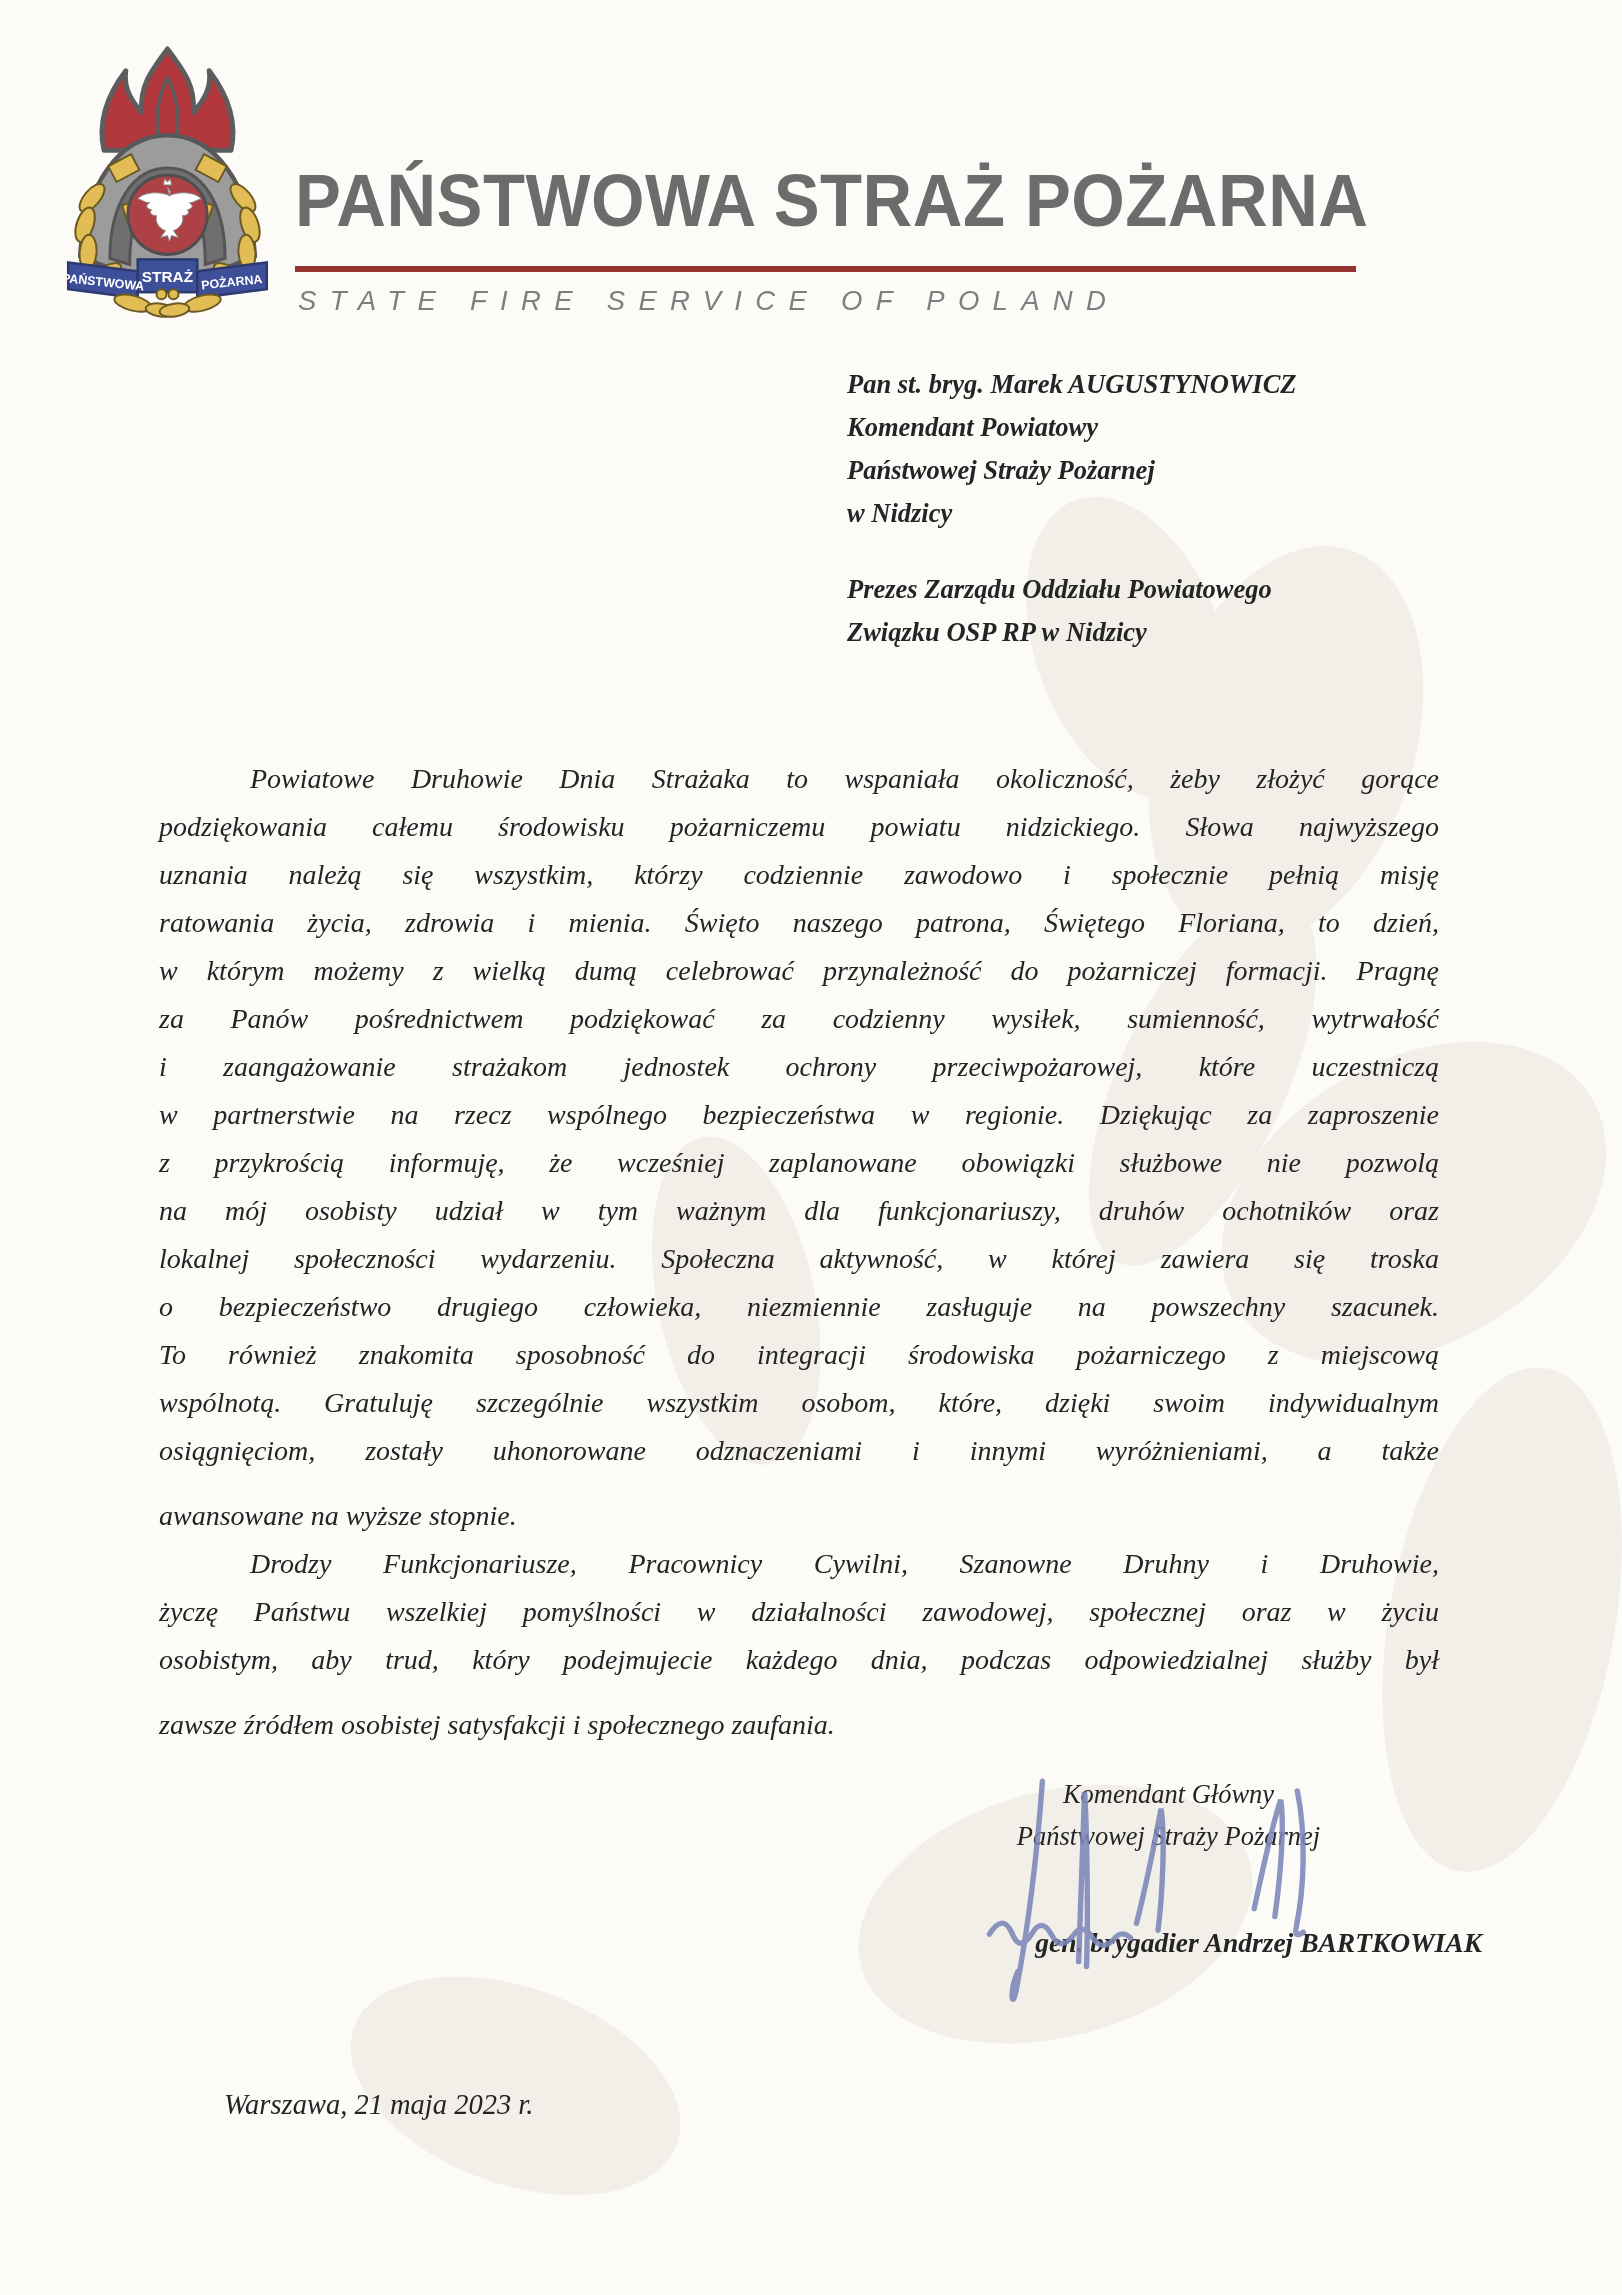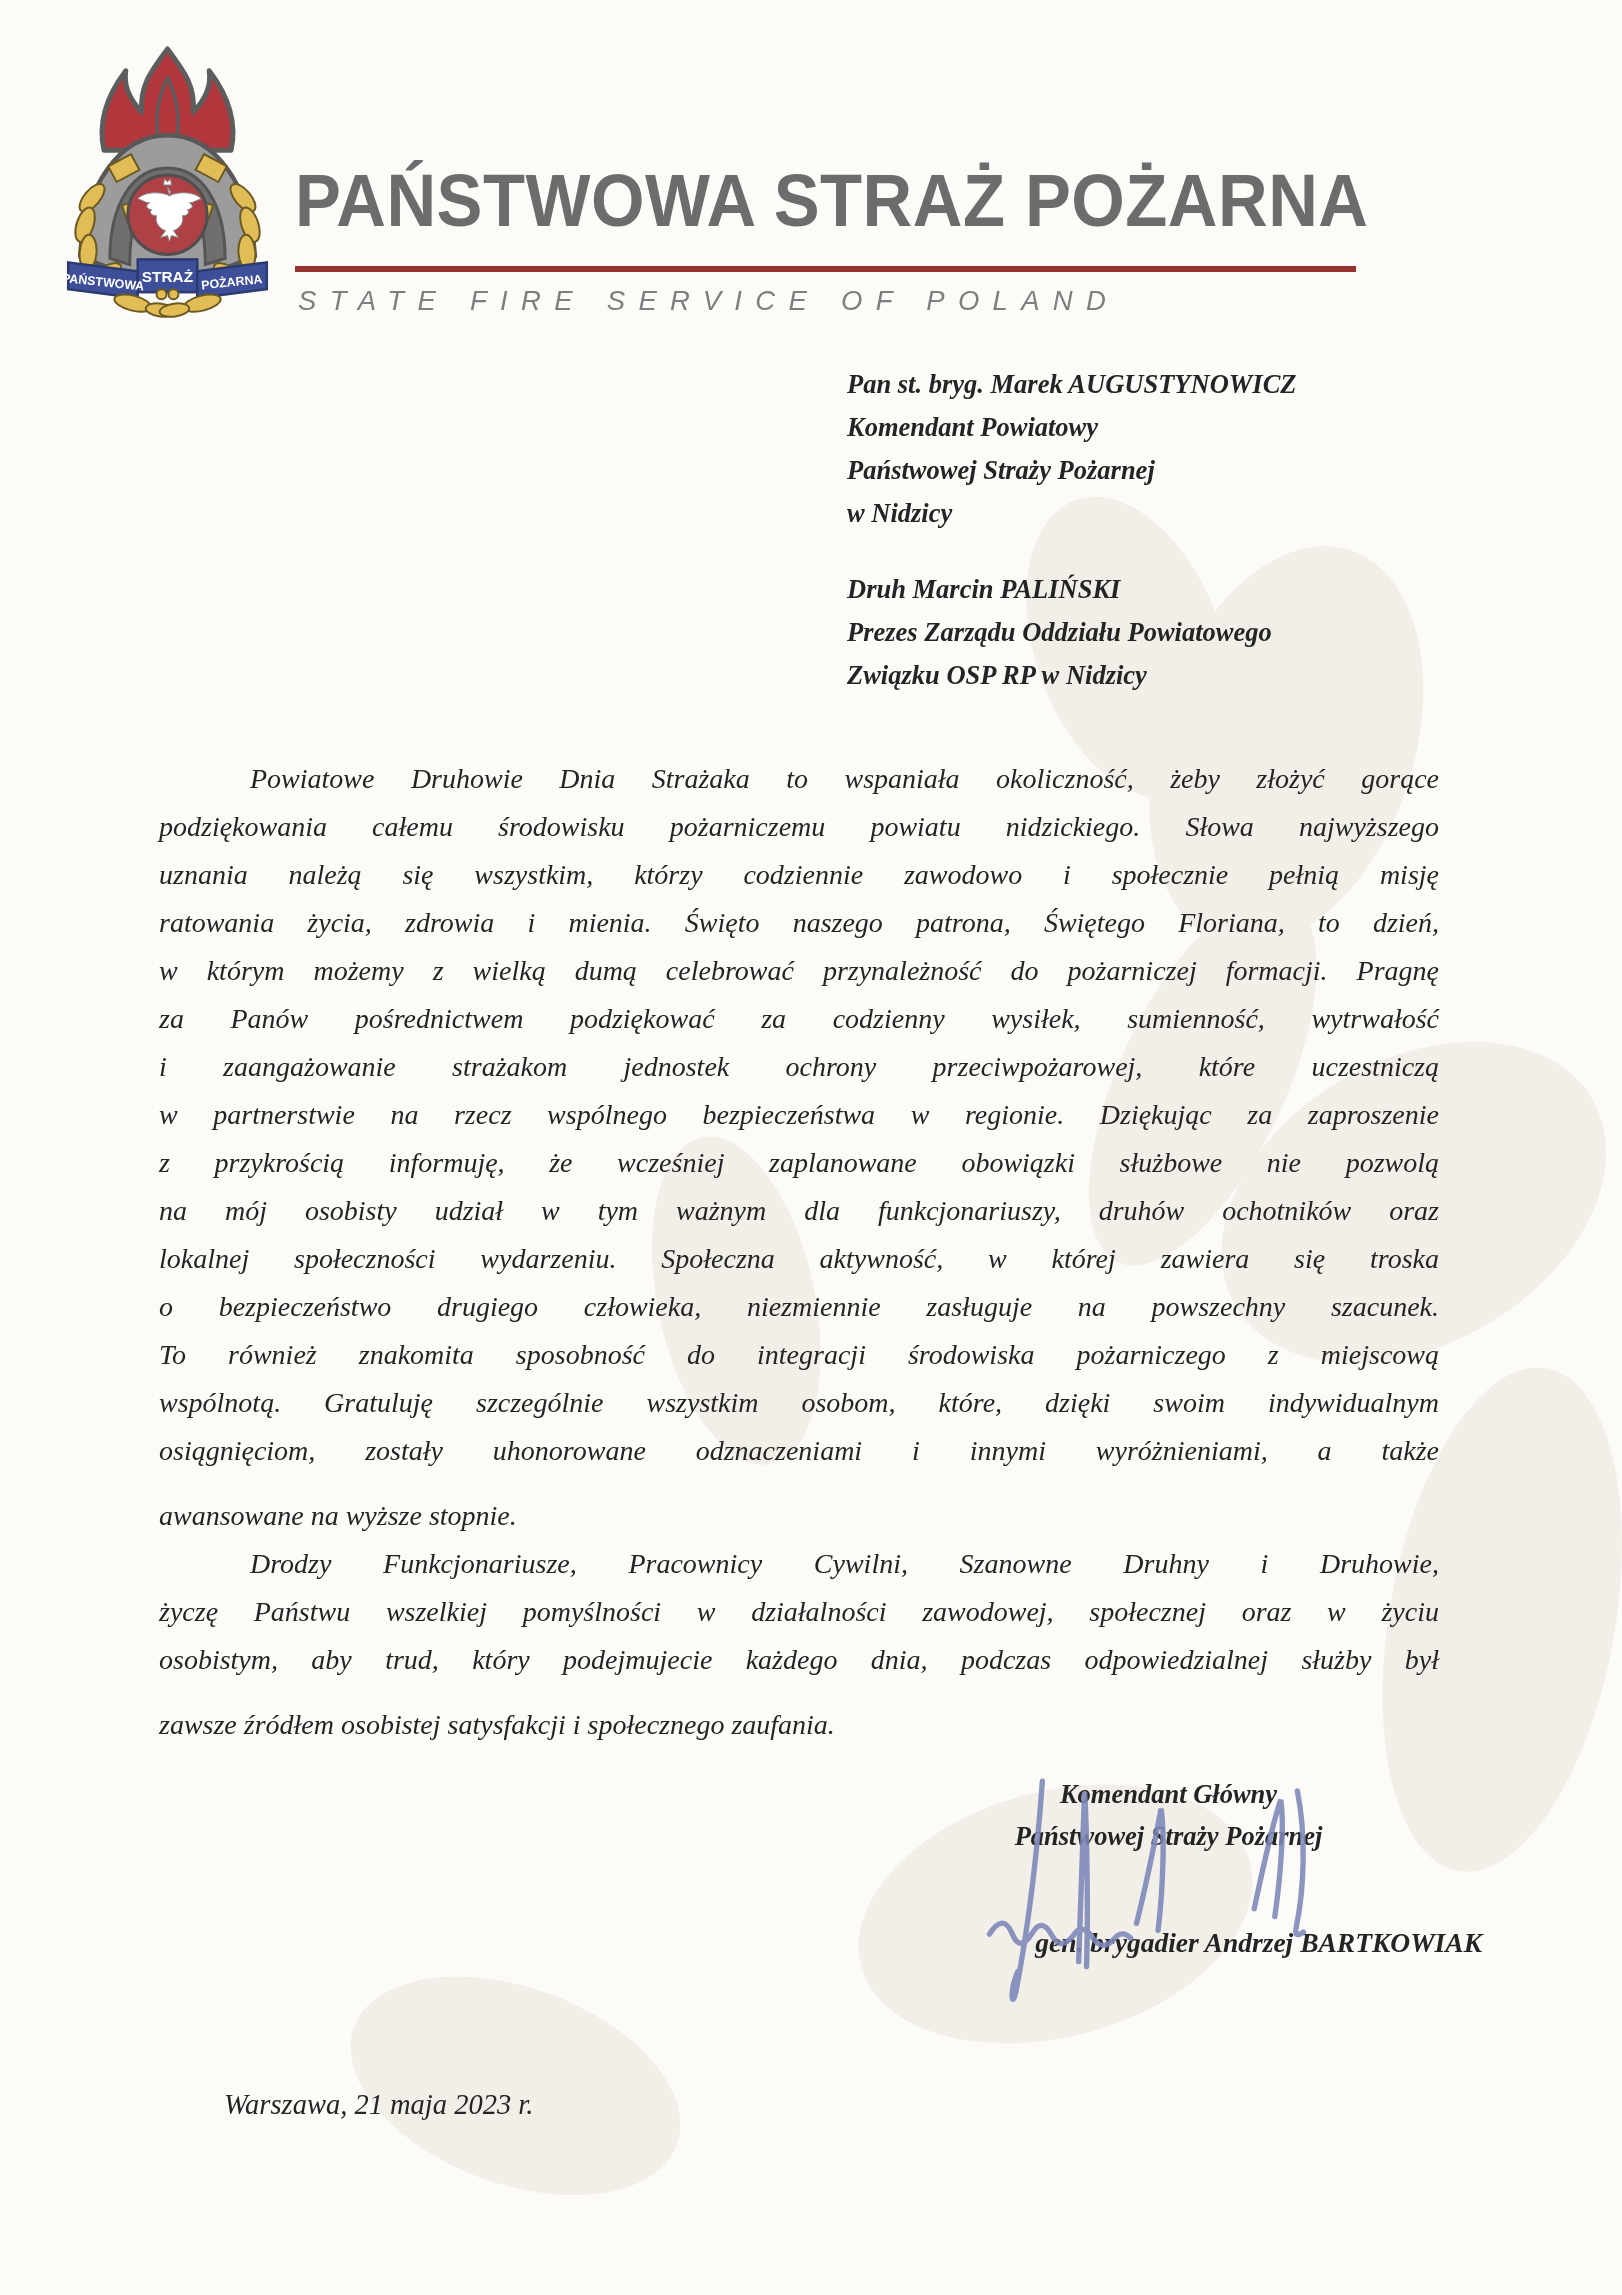--- a/index.html
+++ b/index.html
@@ -43,21 +43,21 @@
 
   .body-text {
     position:absolute; left:159px; top:755px; width:1280px; z-index:1;
     font-style:italic; font-size:28px; line-height:48px;
   }
   .line { text-align:justify; text-align-last:justify; }
   .line.indent { text-indent:91px; }
   .line.last { text-align-last:left;margin-top:17px; }
 
   .sig-title { position:absolute; text-align:center; z-index:1;
-    font-style:italic; font-weight:bold; font-size:26.5px; line-height:42px; }
+    font-style:italic; font-weight:normal; font-size:26.5px; line-height:42px; }
   .sig-title-1 { left:933px; top:1773px; width:471px; }
   .sig-title-2 { left:913px; top:1815px; width:511px; }
   .sig-name {
     position:absolute; left:854px; top:1922px; width:628px; text-align:right;
     font-style:italic; font-weight:bold; font-size:27.5px; line-height:42px; z-index:2;
   }
   .sig-ink { position:absolute; left:960px; top:1761px; width:407px; height:261px; z-index:3; opacity:0.88; }
 
   .date-line {
     position:absolute; left:180px; top:2084px;
@@ -140,21 +140,20 @@
   <div class="letterhead-subtitle">STATE FIRE SERVICE OF POLAND</div>
 
   <div class="recipients recipients-1">
     <div>Pan st. bryg. Marek AUGUSTYNOWICZ</div>
     <div>Komendant Powiatowy</div>
     <div>Państwowej Straży Pożarnej</div>
     <div>w Nidzicy</div>
   </div>
 
   <div class="recipients recipients-2">
-    <div>Druh Marcin PALIŃSKI</div>
     <div>Prezes Zarządu Oddziału Powiatowego</div>
     <div>Związku OSP RP w Nidzicy</div>
   </div>
 
   <div class="body-text">
     <div class="line indent">Powiatowe Druhowie Dnia Strażaka to wspaniała okoliczność, żeby złożyć gorące</div>
     <div class="line">podziękowania całemu środowisku pożarniczemu powiatu nidzickiego. Słowa najwyższego</div>
     <div class="line">uznania należą się wszystkim, którzy codziennie zawodowo i społecznie pełnią misję</div>
     <div class="line">ratowania życia, zdrowia i mienia. Święto naszego patrona, Świętego Floriana, to dzień,</div>
     <div class="line">w którym możemy z wielką dumą celebrować przynależność do pożarniczej formacji. Pragnę</div>

